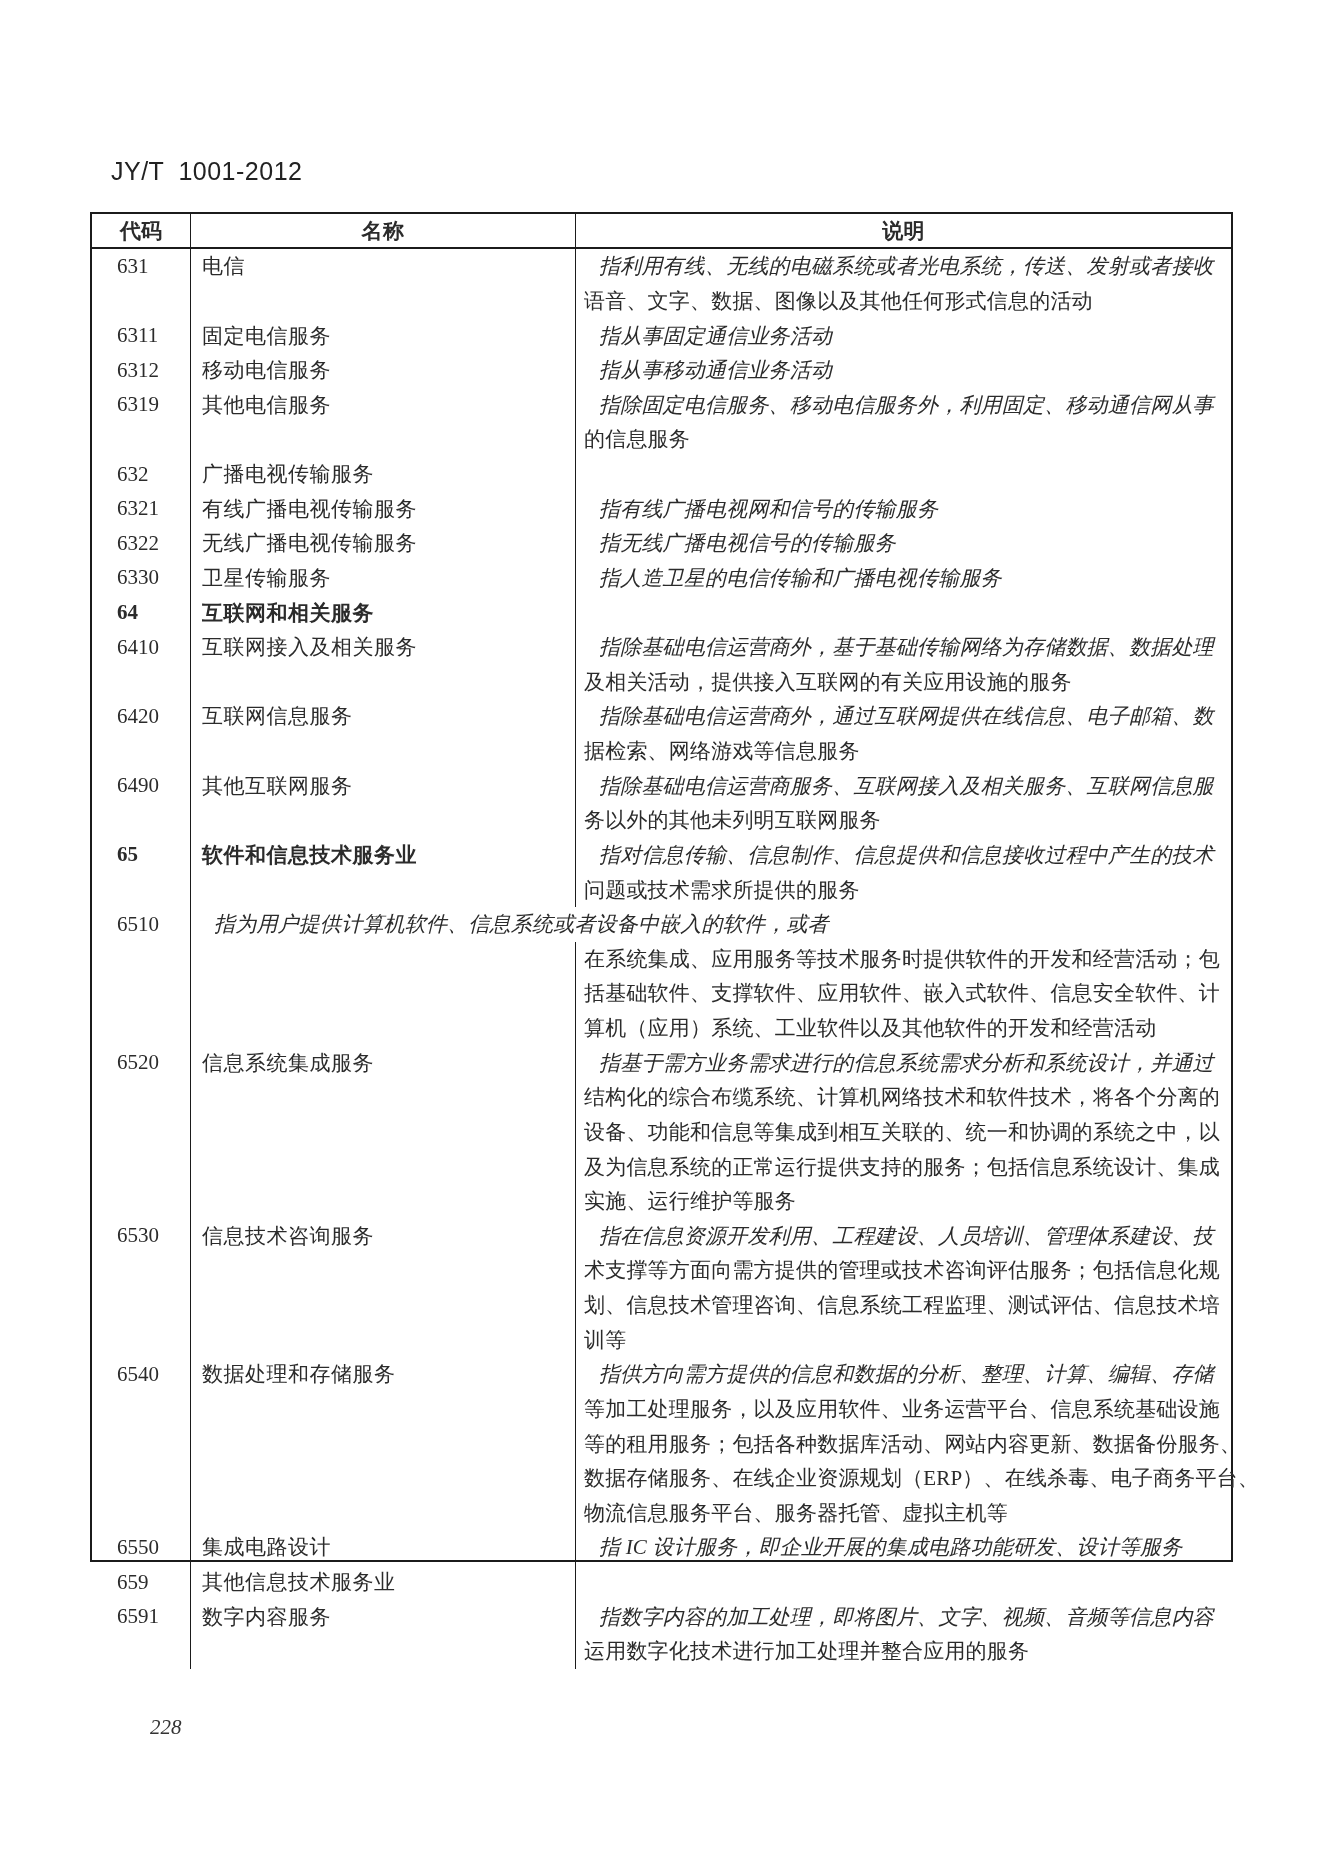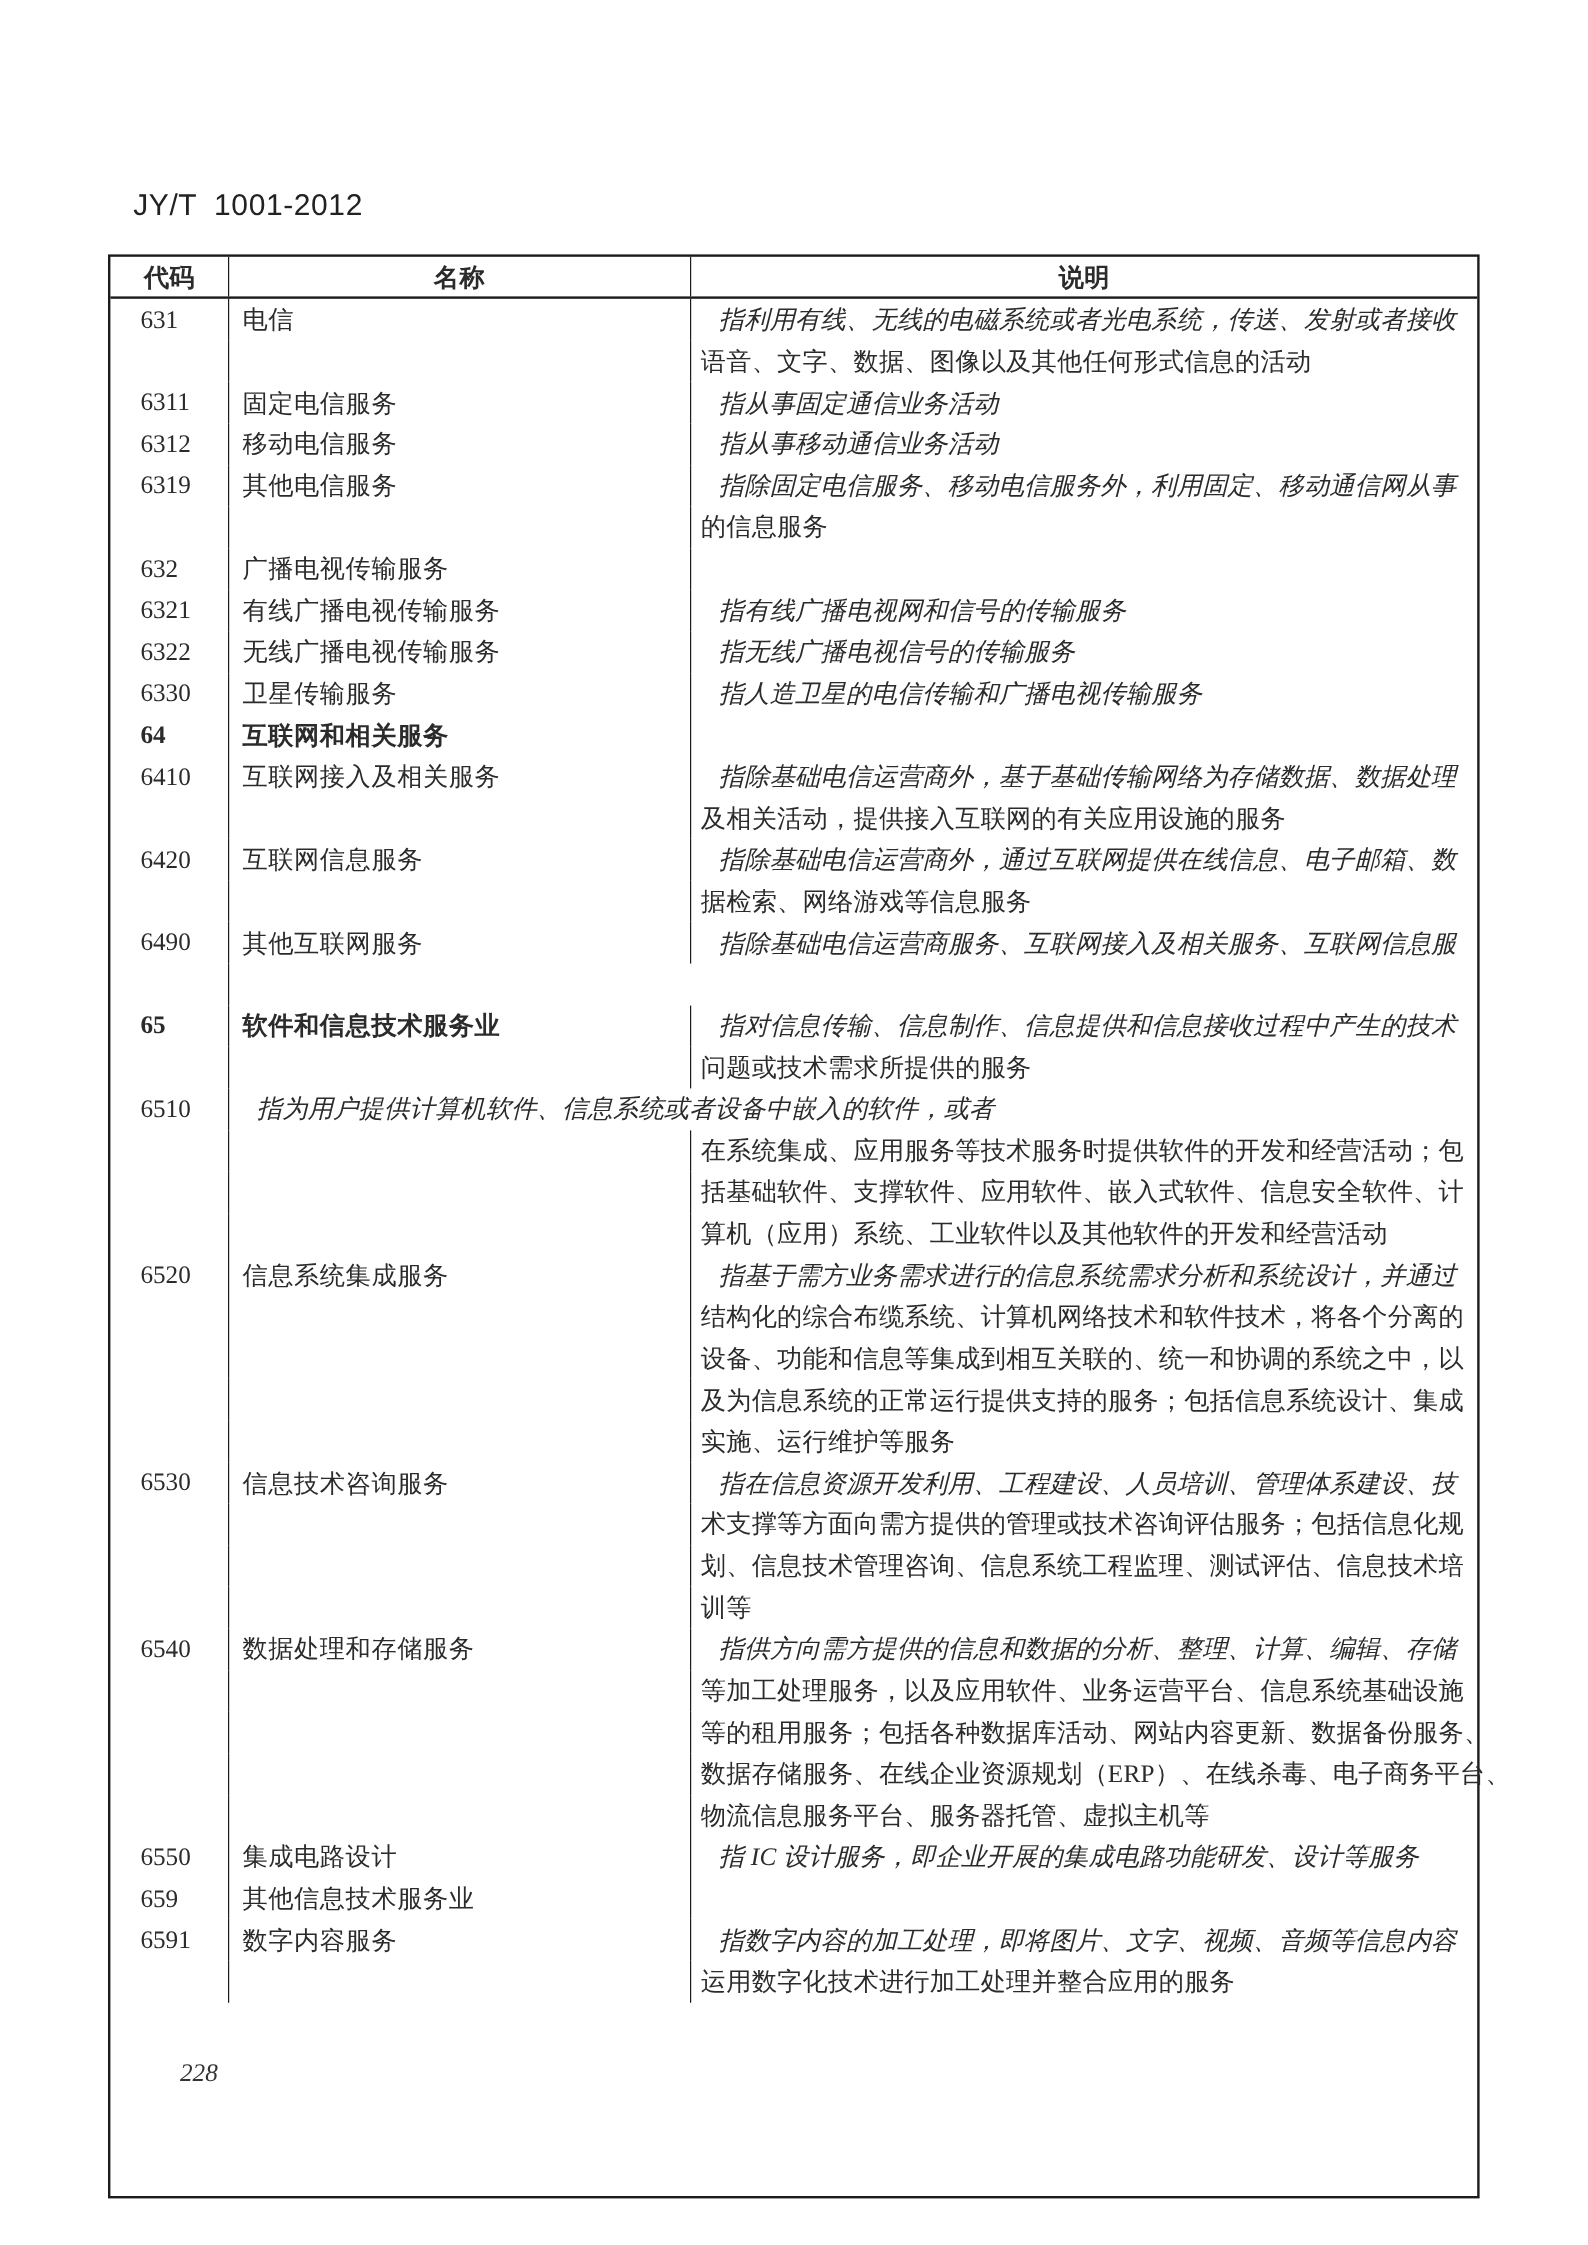--- a/index.html
+++ b/index.html
@@ -26,21 +26,21 @@
     font-weight: 500;
     letter-spacing: 0.5px;
     word-spacing: 7px;
     color: #222222;
   }
   .class-table {
     position: absolute;
     left: 90px;
     top: 212px;
     width: 1143px;
-    height: 1620px;
+    height: 1350px;
     border: 2px solid #1b1b1b;
     box-sizing: border-box;
     display: flex;
     flex-direction: column;
   }
   .thead {
     display: flex;
     height: 33px;
     flex: 0 0 33px;
     border-bottom: 2px solid #1b1b1b;
@@ -203,20 +203,21 @@
           <div class="cell desc">据检索、网络游戏等信息服务</div>
         </div>
         <div class="line">
           <div class="cell code">6490</div>
           <div class="cell name">其他互联网服务</div>
           <div class="cell desc first">指除基础电信运营商服务、互联网接入及相关服务、互联网信息服</div>
         </div>
         <div class="line">
           <div class="cell code"></div>
           <div class="cell name"></div>
+          <div class="cell desc">务以外的其他未列明互联网服务</div>
         </div>
         <div class="line bold">
           <div class="cell code">65</div>
           <div class="cell name">软件和信息技术服务业</div>
           <div class="cell desc first">指对信息传输、信息制作、信息提供和信息接收过程中产生的技术</div>
         </div>
         <div class="line bold">
           <div class="cell code"></div>
           <div class="cell name"></div>
           <div class="cell desc">问题或技术需求所提供的服务</div>

